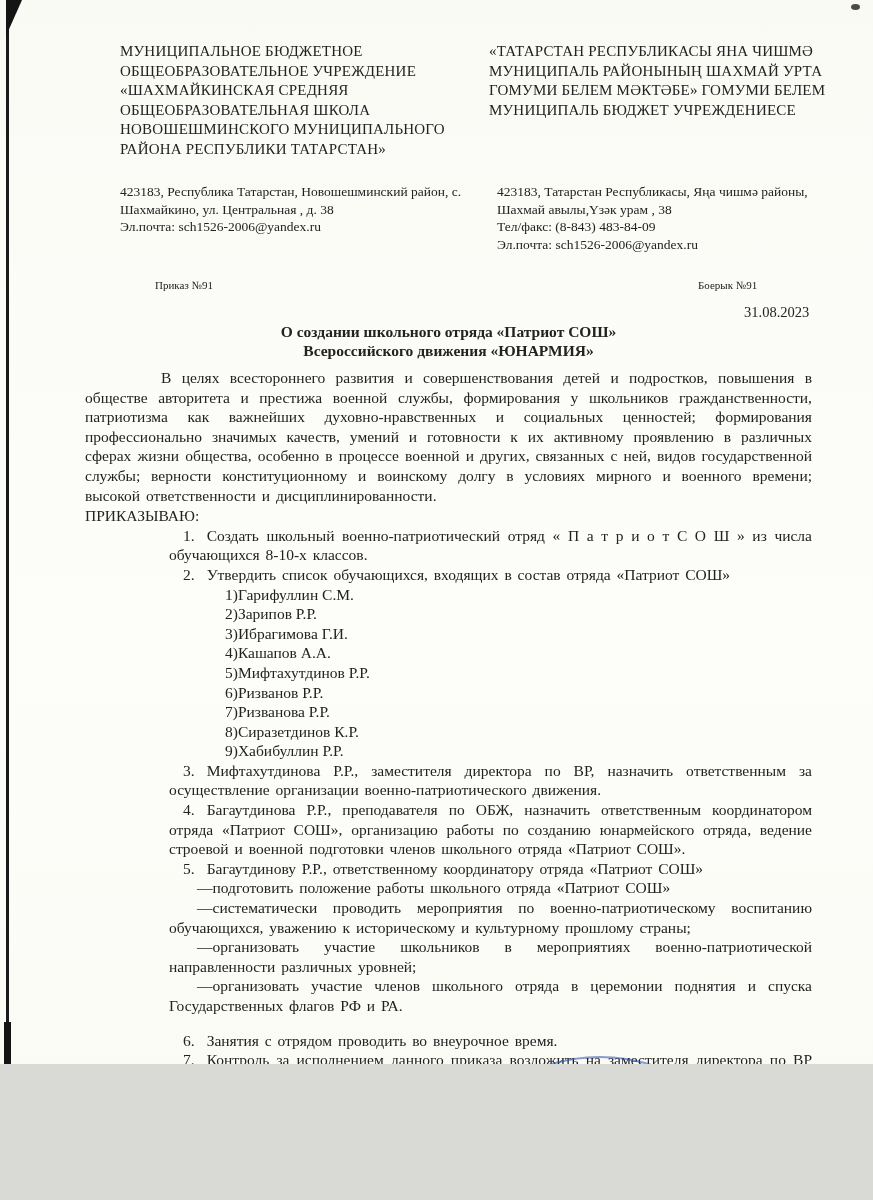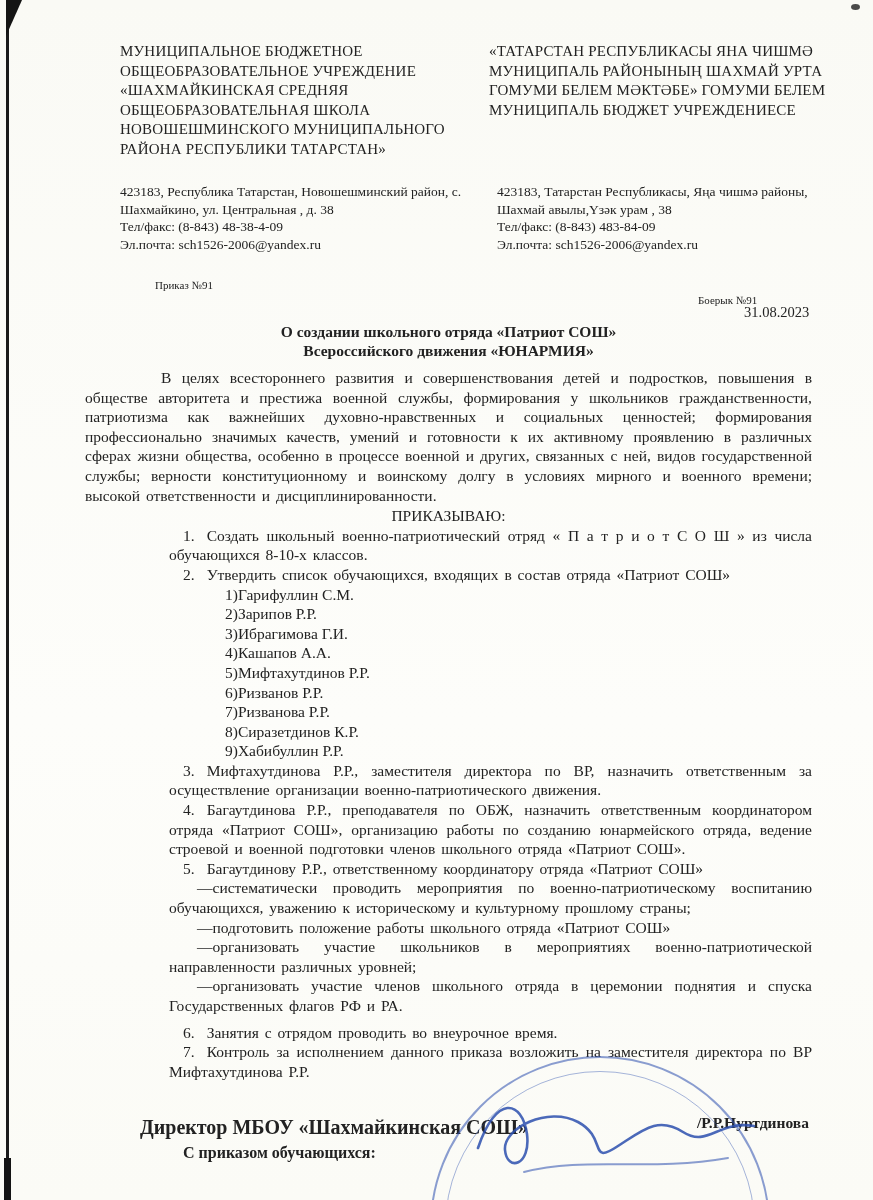--- a/index.html
+++ b/index.html
@@ -1,18 +1,18 @@
 <!DOCTYPE html>
 <html><head>
 <meta charset="utf-8">
 <style>
   * { margin:0; padding:0; box-sizing:border-box; }
   html,body { background:#d9d9d5; }
   .page {
-    position:relative; width:873px; height:1200px; margin:0 auto;
+    position:relative; width:873px; height:1064px; margin:0 auto;
     background:linear-gradient(180deg,#fafaf5 0%,#fdfdfa 60%,#fbfbf6 100%);
     overflow:hidden; color:#222;
     font-family:"Liberation Serif","DejaVu Serif",serif;
   }
   
   .edge-line { position:absolute; left:6px; top:0; width:3px; height:100%; background:#1a1a1a; }
   .corner-tl { position:absolute; left:6px; top:0; width:16px; height:36px; background:#141414;
                clip-path:polygon(0 0,100% 0,0 100%); }
   .corner-bl { position:absolute; left:4px; bottom:0; width:7px; height:42px; background:#141414; }
   .dot-tr { position:absolute; right:13px; top:4px; width:9px; height:6px; border-radius:50%; background:#2a2a2a; opacity:.85; }
@@ -20,34 +20,34 @@
   .org { position:absolute; top:42px; font-size:15px; line-height:19.5px; letter-spacing:.2px; }
   .org-left { left:120px; width:325px; }
   .org-right { left:489px; width:338px; }
 
   .addr { position:absolute; top:183px; font-size:13.5px; line-height:17.5px; }
   .addr-left { left:120px; width:342px; }
   .addr-right { left:497px; width:335px; }
 
   .order-no { position:absolute; font-weight:normal; font-size:11px; }
   .order-no-ru { left:155px; top:279px; }
-  .order-no-tt { left:698px; top:294px; }
+  .order-no-tt { left:698px; top:279px; }
   .order-date { position:absolute; left:744px; top:304px; font-size:14.5px; }
 
   .order-title { position:absolute; top:322px; left:85px; width:727px; text-align:center;
                  font-weight:bold; font-size:15.5px; line-height:19px; }
 
   .body { position:absolute; top:368px; left:85px; width:727px; font-size:15.5px; line-height:19.6px; }
   .preamble { text-align:justify; text-indent:76px; word-spacing:2px; }
-  .resolve { text-align:center; margin-top:1px; }
+  .resolve { margin-top:1px; }
   .item { margin-left:84px; text-indent:14px; text-align:justify; word-spacing:2px; }
   .item .num { padding-right:12px; }
   .students { margin-left:140px; }
   .subpoint { margin-left:84px; text-indent:28px; text-align:justify; word-spacing:2px; }
-  .gap-before { margin-top:7px; }
+  .gap-before { margin-top:15px; }
 
   .sig-director { position:absolute; left:140px; top:1116px; font-weight:bold; font-size:20px; }
   .sig-name { position:absolute; left:697px; top:1114px; font-weight:bold; font-size:15.5px; }
   .sig-ack { position:absolute; left:183px; top:1144px; font-weight:bold; font-size:16px; }
 
   
   .stamp { position:absolute; left:430px; top:1056px; width:340px; height:340px;
            border:2.5px solid rgba(43,79,174,.55); border-radius:50%; }
   .stamp-inner { position:absolute; left:13px; top:13px; right:13px; bottom:13px;
                  border:1.5px solid rgba(43,79,174,.42); border-radius:50%; }
@@ -61,21 +61,20 @@
   <div class="edge-line"></div>
   <div class="corner-tl"></div>
   <div class="corner-bl"></div>
   <div class="dot-tr"></div>
 
   <div class="org org-left">МУНИЦИПАЛЬНОЕ БЮДЖЕТНОЕ ОБЩЕОБРАЗОВАТЕЛЬНОЕ УЧРЕЖДЕНИЕ «ШАХМАЙКИНСКАЯ СРЕДНЯЯ ОБЩЕОБРАЗОВАТЕЛЬНАЯ ШКОЛА НОВОШЕШМИНСКОГО МУНИЦИПАЛЬНОГО РАЙОНА РЕСПУБЛИКИ ТАТАРСТАН»</div>
   <div class="org org-right">«ТАТАРСТАН РЕСПУБЛИКАСЫ ЯНА ЧИШМӘ МУНИЦИПАЛЬ РАЙОНЫНЫҢ ШАХМАЙ УРТА ГОМУМИ БЕЛЕМ МӘКТӘБЕ»  ГОМУМИ БЕЛЕМ МУНИЦИПАЛЬ БЮДЖЕТ УЧРЕЖДЕНИЕСЕ</div>
 
   <div class="addr addr-left">
     <div>423183, Республика Татарстан, Новошешминский район, с. Шахмайкино, ул. Центральная , д. 38</div>
-    <div>Тел/факс: (8-843) 48-38-4-09</div>
     <div>Эл.почта: sch1526-2006@yandex.ru</div>
   </div>
   <div class="addr addr-right">
     <div>423183, Татарстан Республикасы, Яңа чишмә районы, Шахмай авылы,Үзәк урам , 38</div>
     <div>Тел/факс: (8-843) 483-84-09</div>
     <div>Эл.почта: sch1526-2006@yandex.ru</div>
   </div>
 
   <div class="order-no order-no-ru">Приказ №91</div>
   <div class="order-no order-no-tt">Боерык №91</div>
@@ -113,22 +112,22 @@
       <span class="num">3.</span><span>Мифтахутдинова Р.Р., заместителя директора по ВР, назначить ответственным за осуществление организации военно-патриотического движения.</span>
     </div>
 
     <div class="item">
       <span class="num">4.</span><span>Багаутдинова Р.Р., преподавателя по ОБЖ, назначить ответственным координатором отряда «Патриот СОШ», организацию работы по созданию юнармейского отряда, ведение строевой и военной подготовки членов школьного отряда «Патриот СОШ».</span>
     </div>
 
     <div class="item">
       <span class="num">5.</span><span>Багаутдинову Р.Р., ответственному координатору отряда «Патриот СОШ»</span>
     </div>
+    <p class="subpoint">—подготовить положение работы школьного отряда «Патриот СОШ»</p>
     <p class="subpoint">—систематически проводить мероприятия по военно-патриотическому воспитанию обучающихся, уважению к историческому и культурному прошлому страны;</p>
-    <p class="subpoint">—подготовить положение работы школьного отряда «Патриот СОШ»</p>
     <p class="subpoint">—организовать участие школьников  в мероприятиях военно-патриотической направленности различных уровней;</p>
     <p class="subpoint">—организовать участие членов школьного отряда в церемонии поднятия и спуска Государственных флагов РФ и РА.</p>
 
     <div class="item gap-before">
       <span class="num">6.</span><span>Занятия с отрядом проводить во внеурочное время.</span>
     </div>
 
     <div class="item">
       <span class="num">7.</span><span>Контроль за исполнением данного приказа возложить на заместителя директора по ВР Мифтахутдинова Р.Р.</span>
     </div>

